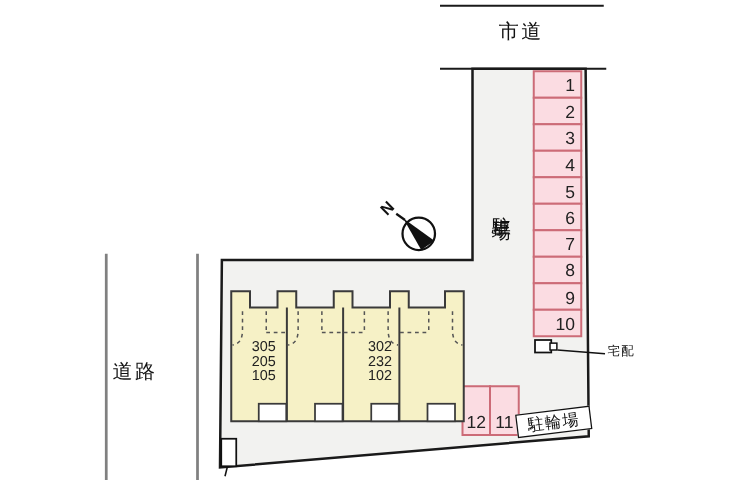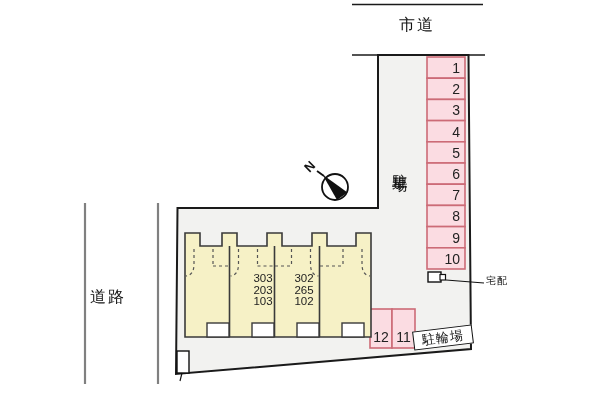--- a/index.html
+++ b/index.html
@@ -143,24 +143,24 @@
   <div class="stall-num" style="top:143.8px">5</div>
   <div class="stall-num" style="top:165px">6</div>
   <div class="stall-num" style="top:186.2px">7</div>
   <div class="stall-num" style="top:207.4px">8</div>
   <div class="stall-num" style="top:228.6px">9</div>
   <div class="stall-num" style="top:249.8px">10</div>
 
   <div class="bike-num" style="left:370px;width:22px">12</div>
   <div class="bike-num" style="left:392px;width:23px">11</div>
 
-  <div class="rooms" style="left:241px">
-    <div>303</div>
-    <div>203</div>
-    <div>103</div>
+  <div class="rooms" style="left:189px">
+    <div>305</div>
+    <div>205</div>
+    <div>105</div>
   </div>
   <div class="rooms" style="left:282px">
     <div>302</div>
-    <div>265</div>
+    <div>232</div>
     <div>102</div>
   </div>
 
 </div>
 
 </body></html>

